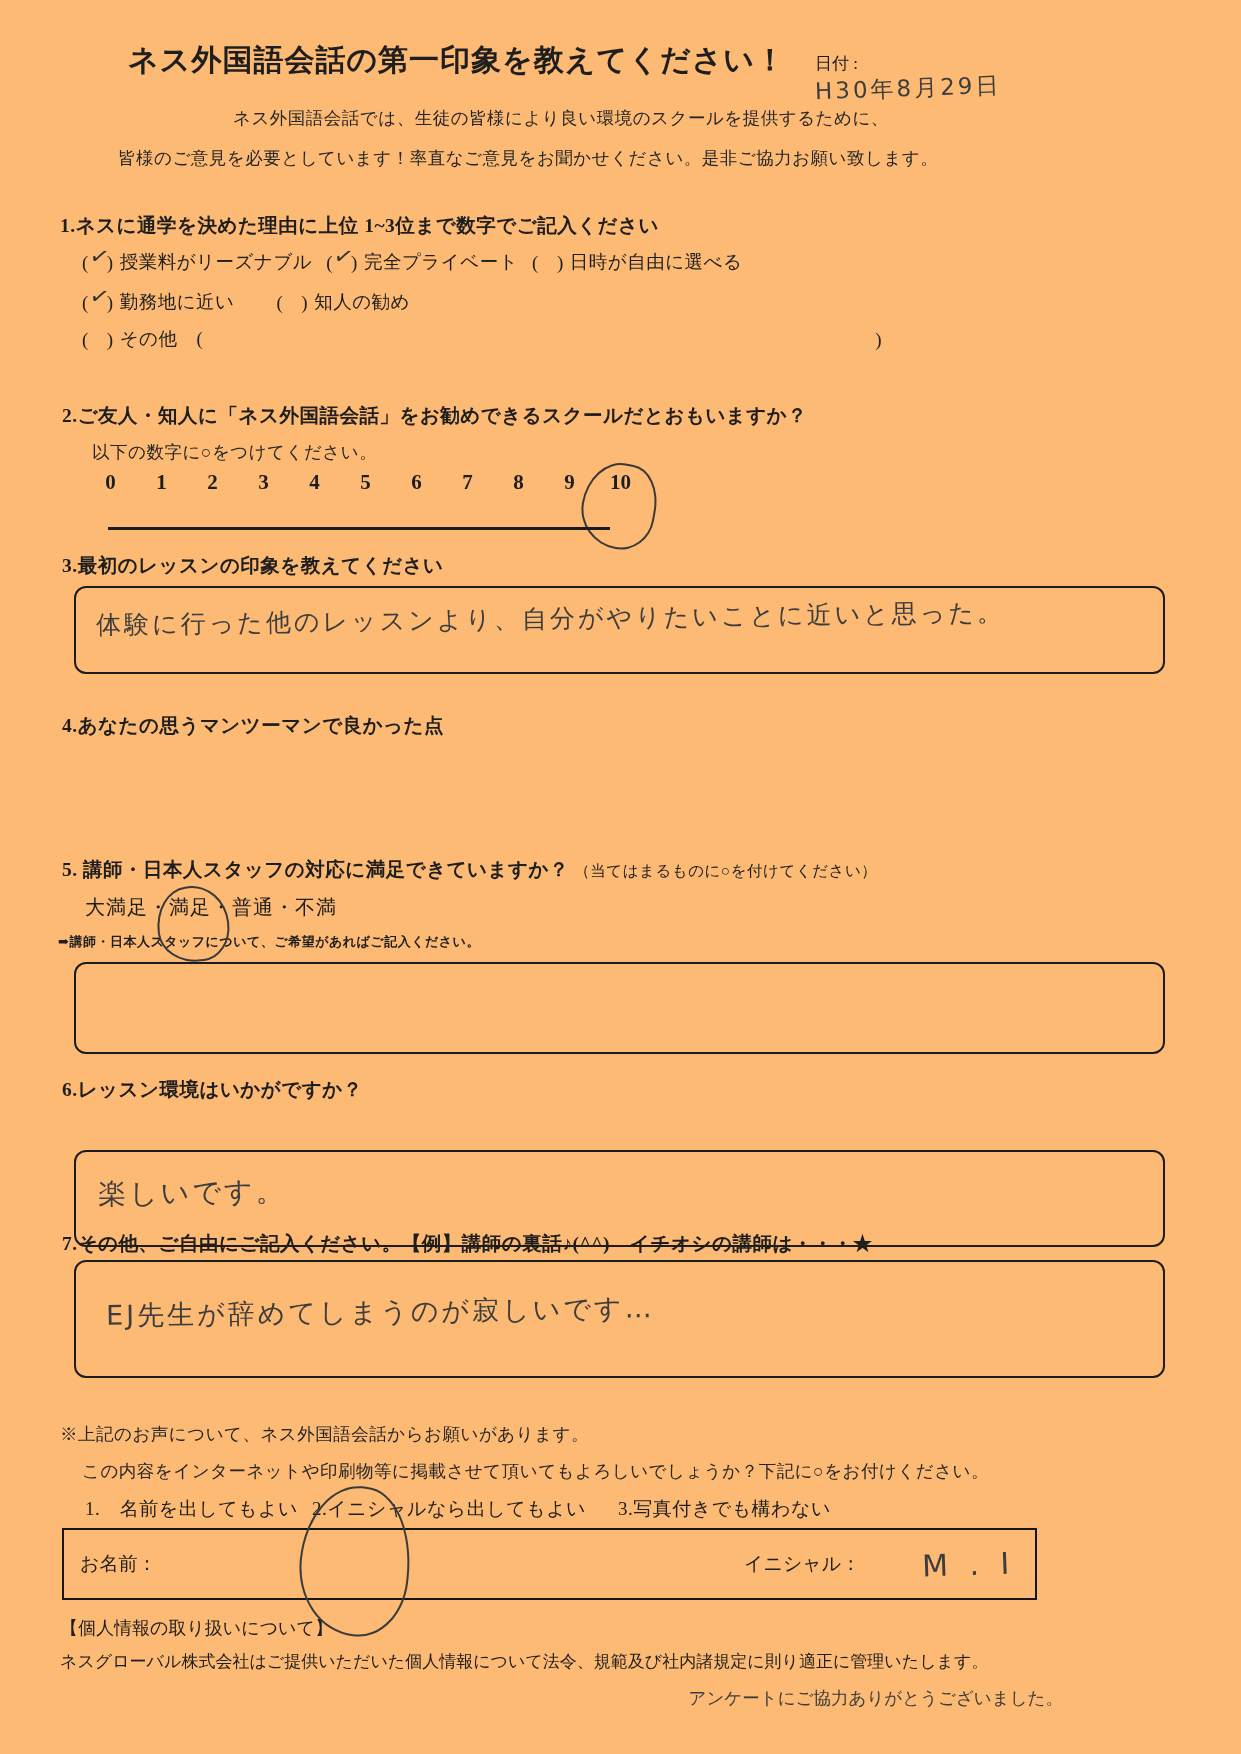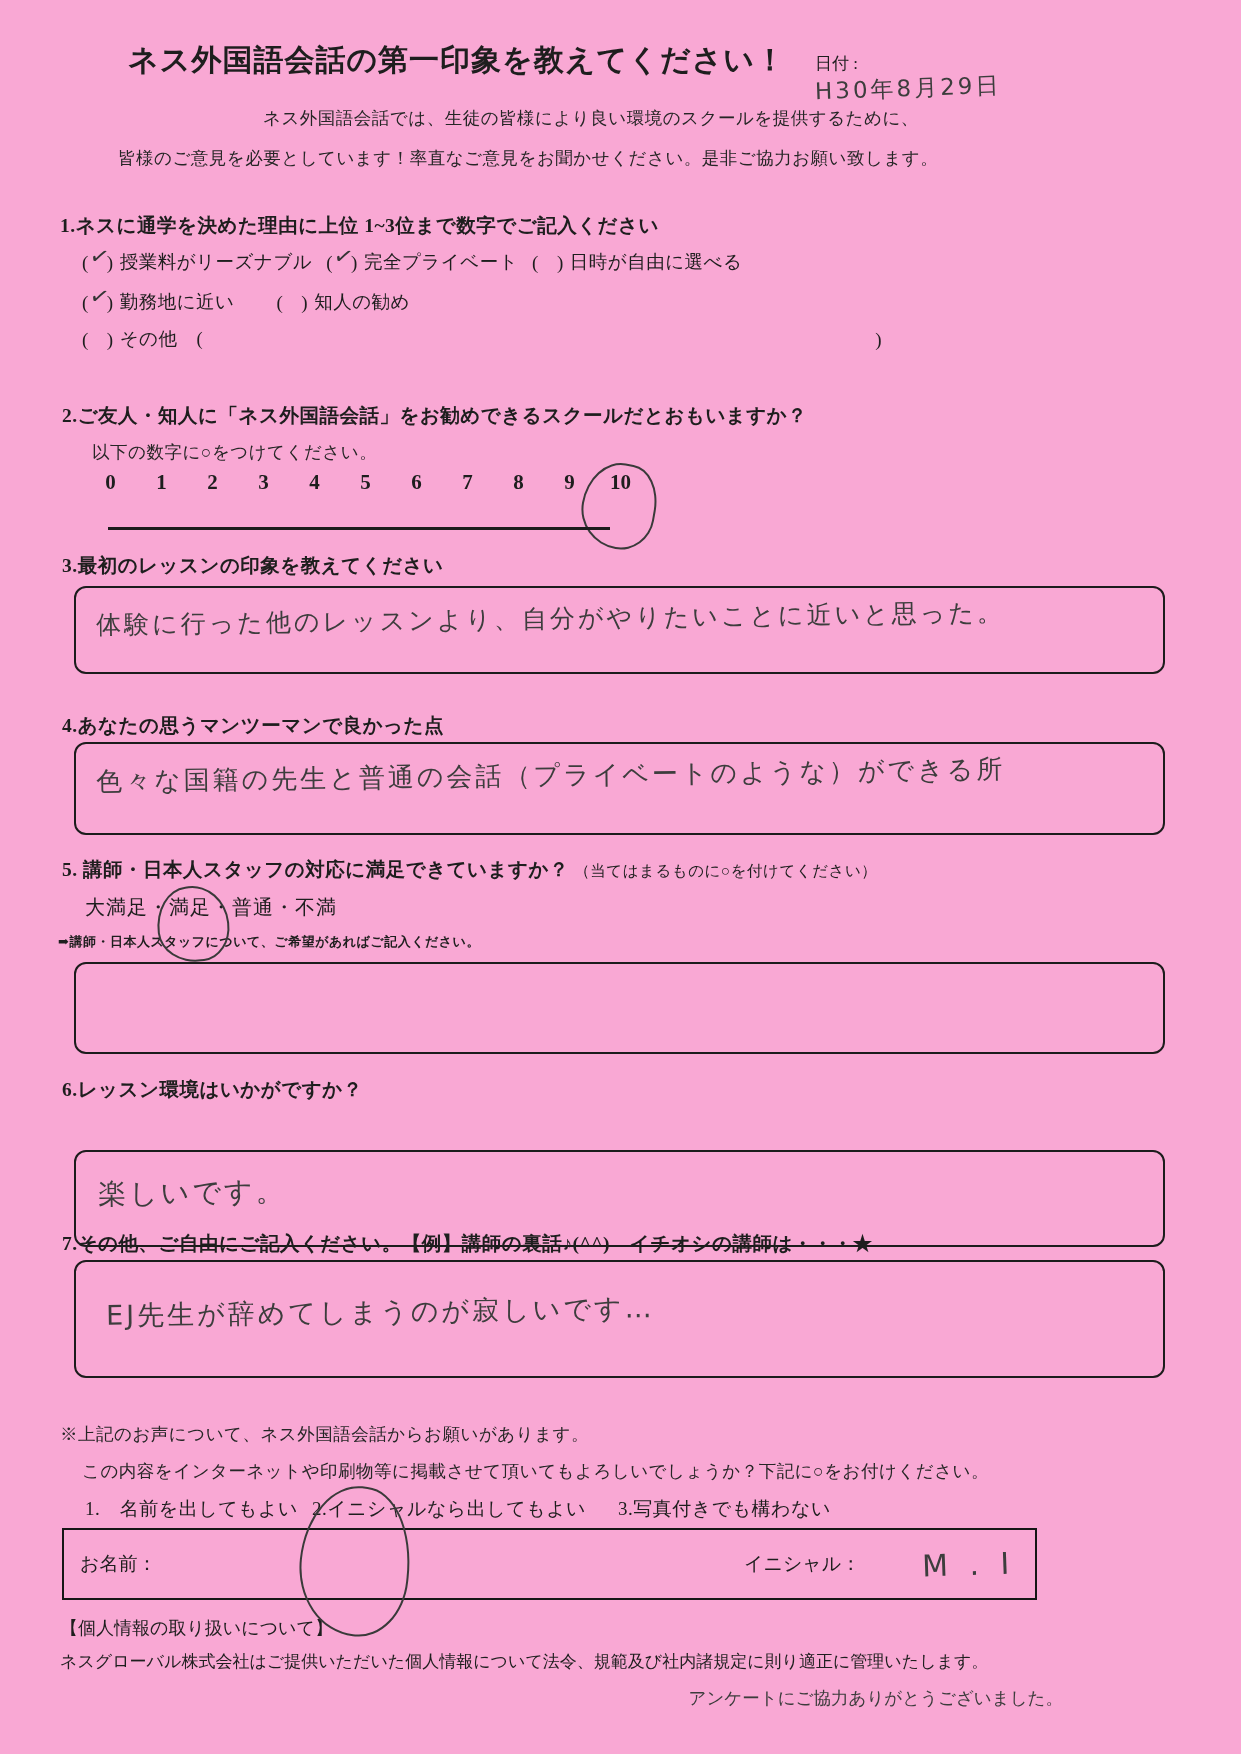--- a/index.html
+++ b/index.html
@@ -1,39 +1,39 @@
 <!DOCTYPE html>
 <html><head>
 <meta charset="utf-8">
 <style>
   * { margin:0; padding:0; box-sizing:border-box; }
   body { background:#e9e9e6; font-family:"Liberation Serif","DejaVu Serif",serif; }
   .page {
     position:relative; width:1241px; height:1754px; margin:0 auto;
-    background:#f9a8d4; color:#1e1e1e; overflow:hidden;
+    background:#fdba74; color:#1e1e1e; overflow:hidden;
   }
   .sec { position:absolute; }
 
   
   .q-label { font-weight:700; font-size:19.5px; letter-spacing:0.5px; }
   .body-text { font-size:17.5px; letter-spacing:0.5px; color:#262626; }
 
   
   .hw {
     font-family:"DejaVu Sans",sans-serif; color:#3d3d3d; font-weight:400;
     letter-spacing:3px; transform:rotate(-0.8deg); display:inline-block;
   }
 
   
   .title { left:128px; top:40px; font-size:30px; font-weight:700; letter-spacing:1px; }
   .date-row { left:815px; top:52px; font-size:17px; display:flex; align-items:flex-start; gap:4px;flex-direction:column; }
   .date-row .hw { font-size:23px; transform:rotate(-2deg); margin-top:-6px; }
 
   
-  .intro1 { left:263px; top:106px; }
+  .intro1 { left:233px; top:106px; }
   .intro2 { left:118px; top:146px; }
 
   
   .q1 { left:60px; top:212px; }
   .optrow { display:flex; align-items:flex-end; font-size:18.5px; letter-spacing:0.5px; }
   .optrow1 { left:82px; top:248px; gap:14px; }
   .optrow2 { left:82px; top:288px; gap:42px; }
   .optrow3 { left:82px; top:326px; width:800px; }
   .opt { display:flex; align-items:flex-end; }
   .paren { font-size:19px; }
@@ -192,23 +192,20 @@
     </span>
   </div>
   <div class="scale-underline"></div>
 
   <div class="sec q3 q-label">3.最初のレッスンの印象を教えてください</div>
   <div class="sec abox box1">
     <span class="hw">体験に行った他のレッスンより、自分がやりたいことに近いと思った。</span>
   </div>
 
   <div class="sec q4 q-label">4.あなたの思うマンツーマンで良かった点</div>
-  <div class="sec abox box2">
-    <span class="hw">色々な国籍の先生と普通の会話（プライベートのような）ができる所</span>
-  </div>
 
   <div class="sec q5 q-label">
     <span>5. 講師・日本人スタッフの対応に満足できていますか？</span>
     <span class="small-note">（当てはまるものに○を付けてください）</span>
   </div>
   <div class="sec q5-sat">
     <span>大満足</span><span>・</span><span class="circled-sat"><span>満足</span><span class="ellipse"></span></span><span>・</span><span>普通</span><span>・</span><span>不満</span>
   </div>
   <div class="sec q5-follow">➡講師・日本人スタッフについて、ご希望があればご記入ください。</div>
   <div class="sec abox box3">

